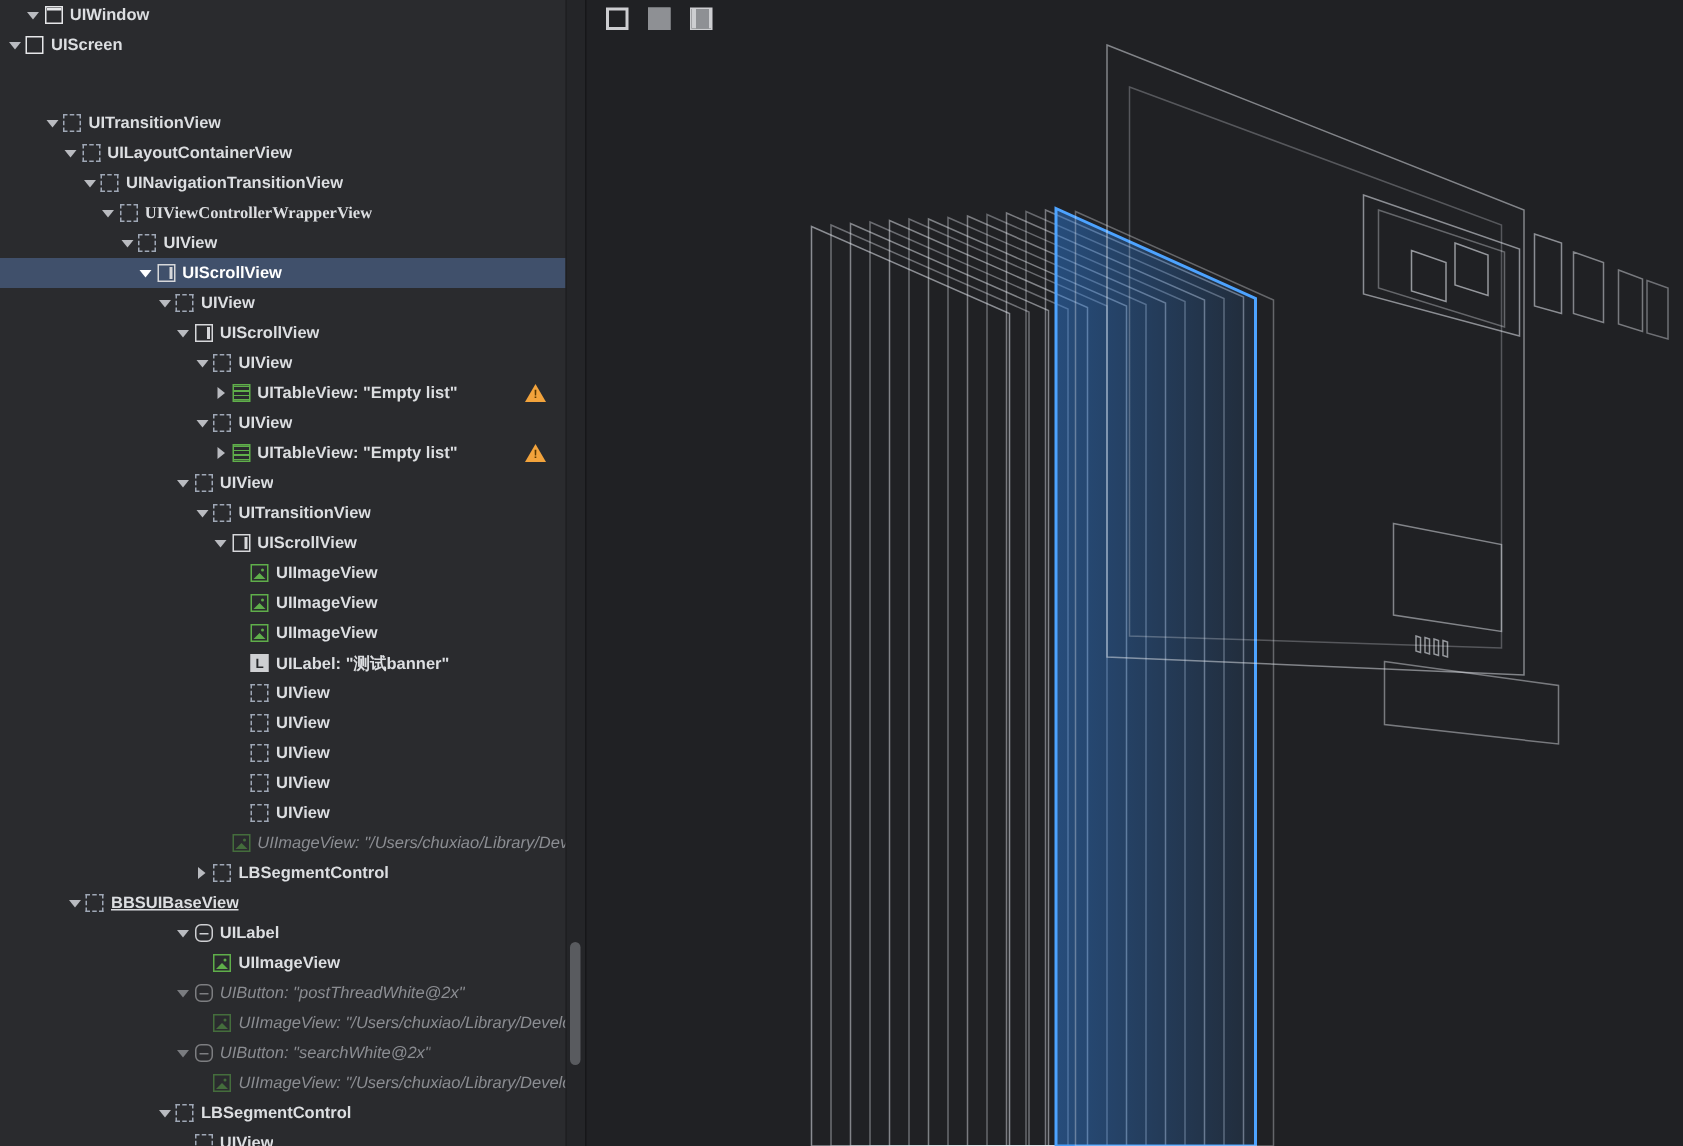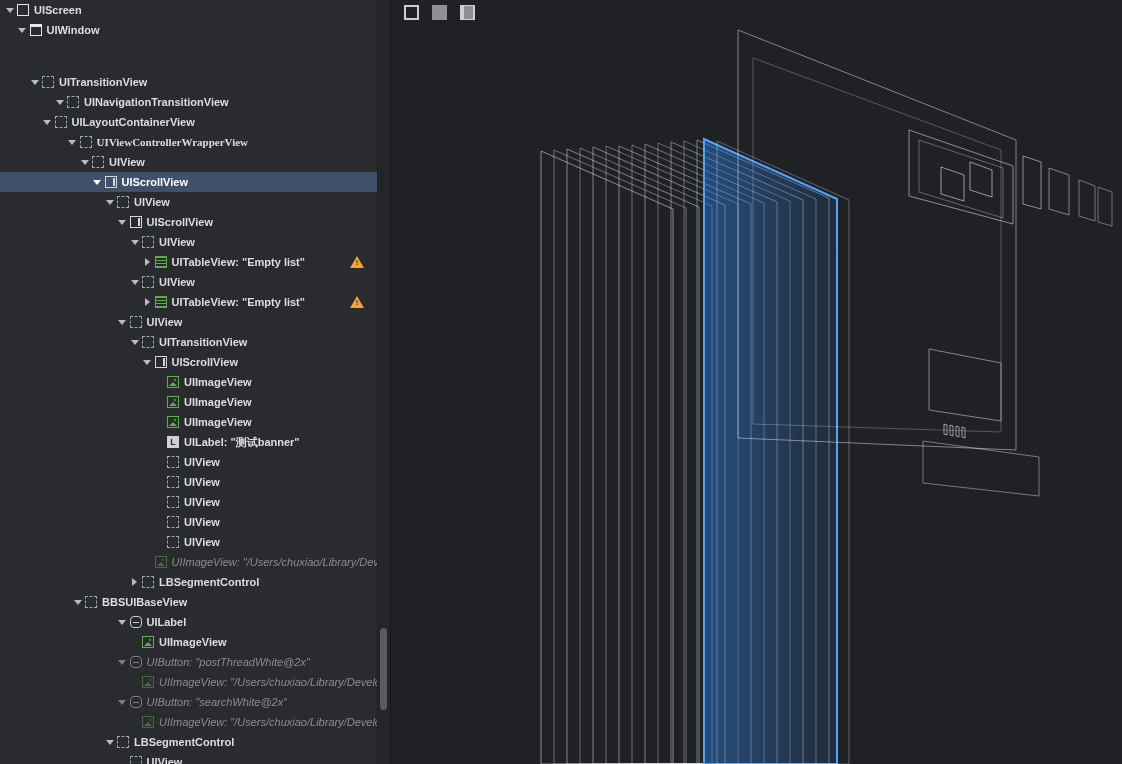--- a/index.html
+++ b/index.html
@@ -60,44 +60,44 @@
        background:linear-gradient(to right,#cdced1 0 3px,#8e9094 3px 12px,#cdced1 12px 15px);}
   #layers{position:absolute;left:0;top:0;}
 </style>
 </head>
 <body>
 
 <div id="app">
 
   <div id="hier">
     <div id="tree">
+        <div class="row" style="padding-left: 16.5px;">
+          <span class="disc open"></span>
+          <span class="icon icon-window"></span>
+          <span class="lbl">UIWindow</span>
+        </div>
         <div class="row" style="padding-left: 4px;">
           <span class="disc open"></span>
           <span class="icon icon-screen"></span>
           <span class="lbl">UIScreen</span>
         </div>
-        <div class="row" style="padding-left: 16.5px;">
-          <span class="disc open"></span>
-          <span class="icon icon-window"></span>
-          <span class="lbl">UIWindow</span>
-        </div>
         <div class="row" style="padding-left: 29px; margin-top: 32px;">
           <span class="disc open"></span>
           <span class="icon icon-view"></span>
           <span class="lbl">UITransitionView</span>
         </div>
+        <div class="row" style="padding-left: 41.5px;">
+          <span class="disc open"></span>
+          <span class="icon icon-view"></span>
+          <span class="lbl">UILayoutContainerView</span>
+        </div>
         <div class="row" style="padding-left: 54px;">
           <span class="disc open"></span>
           <span class="icon icon-view"></span>
           <span class="lbl">UINavigationTransitionView</span>
-        </div>
-        <div class="row" style="padding-left: 41.5px;">
-          <span class="disc open"></span>
-          <span class="icon icon-view"></span>
-          <span class="lbl">UILayoutContainerView</span>
         </div>
         <div class="row" style="padding-left: 66.5px; font-family: Liberation Serif, serif;">
           <span class="disc open"></span>
           <span class="icon icon-view"></span>
           <span class="lbl">UIViewControllerWrapperView</span>
         </div>
         <div class="row" style="padding-left: 79px;">
           <span class="disc open"></span>
           <span class="icon icon-view"></span>
           <span class="lbl">UIView</span>
@@ -202,21 +202,21 @@
         <div class="row dimmed" style="padding-left: 141.5px;">
           <span class="disc none"></span>
           <span class="icon icon-imageview"></span>
           <span class="lbl">UIImageView: "/Users/chuxiao/Library/Deve</span>
         </div>
         <div class="row" style="padding-left: 129px;">
           <span class="disc closed"></span>
           <span class="icon icon-view"></span>
           <span class="lbl">LBSegmentControl</span>
         </div>
-        <div class="row" style="padding-left: 72px;">
+        <div class="row" style="padding-left: 44px; text-decoration: underline;">
           <span class="disc open"></span>
           <span class="icon icon-view"></span>
           <span class="lbl">BBSUIBaseView</span>
         </div>
         <div class="row" style="padding-left: 116.5px;">
           <span class="disc open"></span>
           <span class="icon icon-button"></span>
           <span class="lbl">UILabel</span>
         </div>
         <div class="row" style="padding-left: 129px;">

